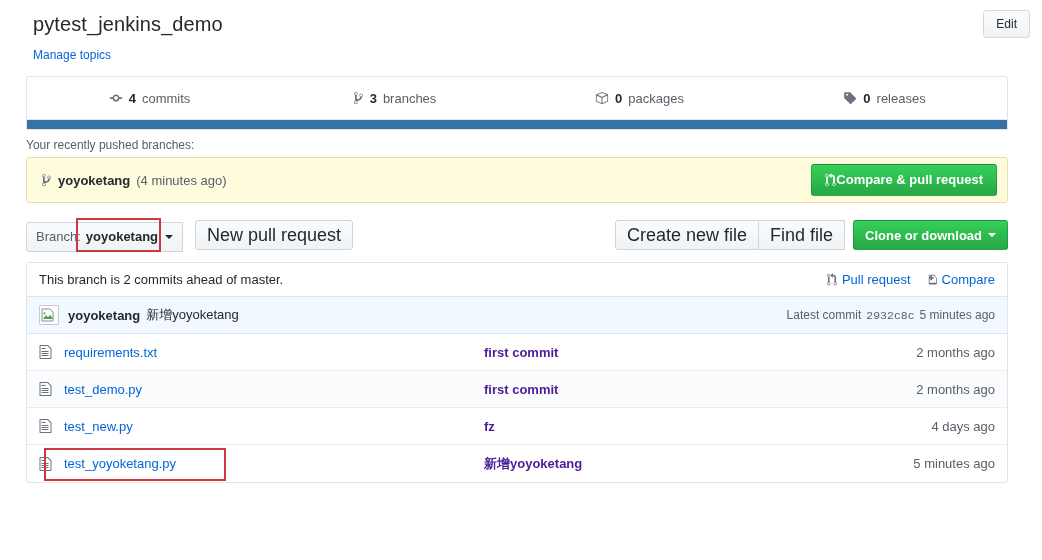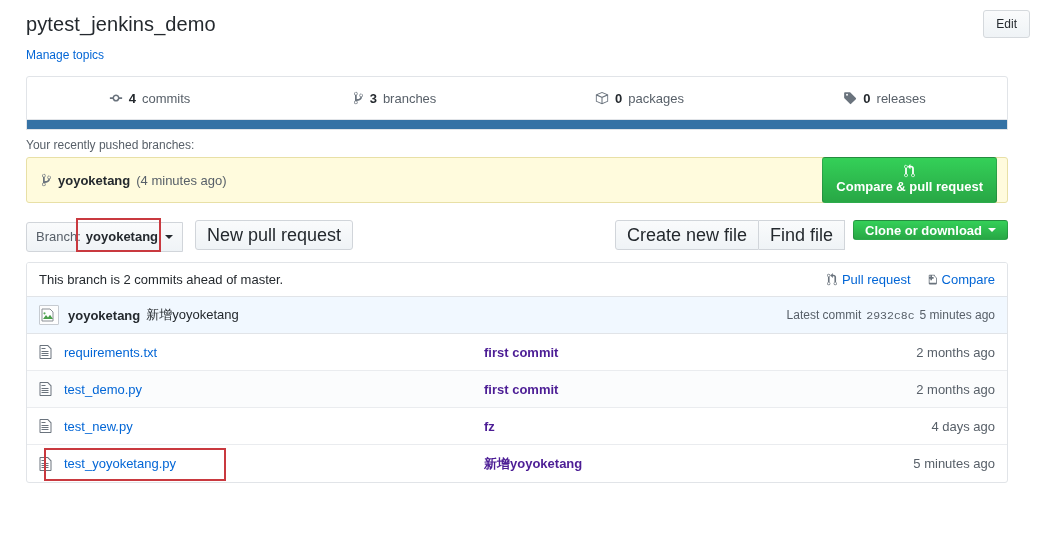--- a/index.html
+++ b/index.html
@@ -21,21 +21,21 @@
     height: 560px;
     position: relative;
     box-sizing: border-box;
   }
 
   
   .repo-header {
     position: absolute;
     left: 0; top: 0;
     width: 1042px;
-    padding: 10px 20px 0 26px;
+    padding: 10px 20px 0 33px;
     box-sizing: border-box;
   }
   .repo-title {
     font-size: 20px;
     font-weight: 400;
     color: #24292e;
     letter-spacing: .1px;
     line-height: 28px;
     margin: 0;
   }
@@ -149,21 +149,20 @@
     border-radius: 3px;
     color: #fff;
     font-weight: bold;
     font-size: 13px;
     font-family: "Liberation Sans", sans-serif;
     padding: 6px 13px;
     line-height: 18px;
     cursor: pointer;
     display: inline-flex;
     align-items: center;
-    flex-direction: column;
   }
 
   
   .toolbar {
     position: absolute;
     left: 26px;
     top: 220px;
     width: 982px;
     height: 30px;
   }
@@ -219,21 +218,21 @@
   .clone-btn {
     margin-left: 8px;
     background: linear-gradient(#34d058, #28a745);
     border: 1px solid rgba(27,31,35,.2);
     border-radius: 3px;
     color: #fff;
     font-weight: bold;
     font-size: 13px;
     font-family: "Liberation Sans", sans-serif;
     padding: 5px 11px;
-    height: 20px;
+    height: 30px;
     box-sizing: border-box;
     cursor: pointer;
     display: inline-flex;
     align-items: center;
     gap: 6px;
   }
   .caret-white {
     display: inline-block;
     width: 0; height: 0;
     border-left: 4px solid transparent;

